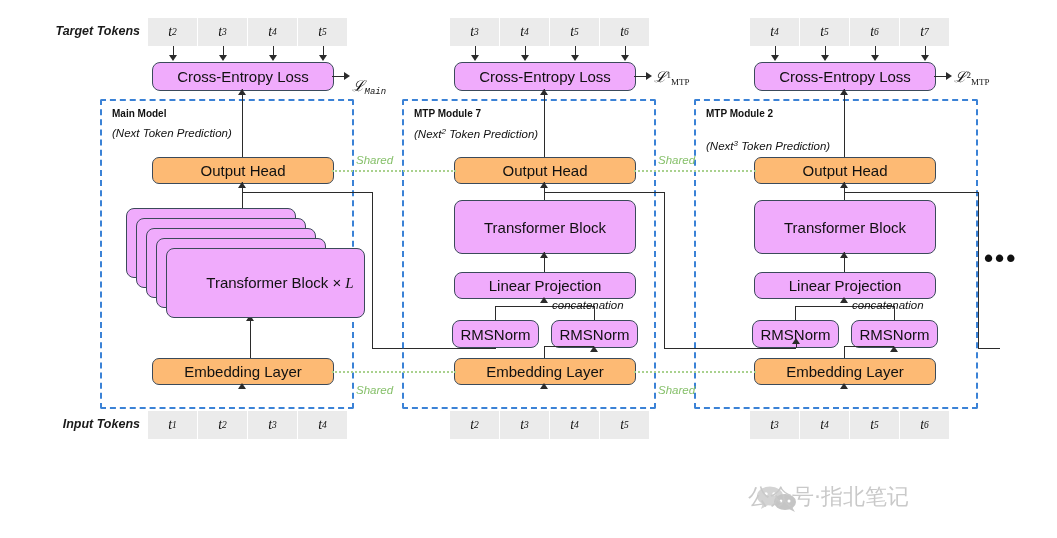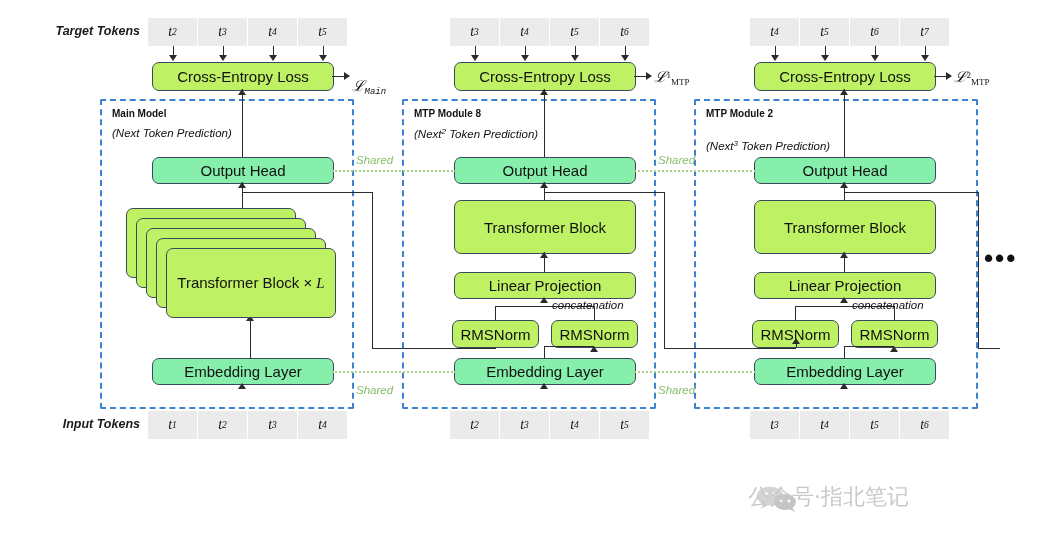--- a/index.html
+++ b/index.html
@@ -15,22 +15,22 @@
   .tok:last-child{margin-right:0;}
   .tok sub{font-size:9.5px;font-style:italic;vertical-align:-2px;}
 
   .rowlabel{position:absolute;font-style:italic;font-weight:bold;font-size:12.5px;
             color:#1a1a1a;white-space:nowrap;text-align:right;}
 
   
   .box{position:absolute;border:1.4px solid #3b4a5a;border-radius:7px;
        display:flex;align-items:center;justify-content:center;
        font-size:15px;color:#111;background:#fdeec4;}
-  .box.green{background:#86efac;}
-  .box.cel{background:#bef264;}
+  .box.green{background:#fdba74;}
+  .box.cel{background:#f0abfc;border-radius:8px;}
 
   
   .module{position:absolute;border:2.2px dashed #3b82d6;border-radius:2px;background:transparent;}
   .modtitle{position:absolute;font-weight:bold;font-size:10px;color:#111;white-space:nowrap;}
   .modsub{position:absolute;font-style:italic;font-size:11.5px;color:#111;white-space:nowrap;}
   .modsub sup{font-size:8px;vertical-align:4px;}
 
   
   .sharedline{position:absolute;height:0;border-top:2px dotted #a9d18e;}
   .sharedlabel{position:absolute;font-style:italic;font-size:11.5px;color:#86c06a;white-space:nowrap;}
@@ -132,21 +132,21 @@
     </div>
     <div class="box green" style="left: 152px; top: 358px; width: 180px; height: 25px;">
       <span>Embedding Layer</span>
     </div>
     <div class="vline" style="left: 242px; top: 411px;"></div>
     <div class="arrowhead ah-up" style="left: 238px; top: 383px;"></div>
     <div class="box cel" style="left: 126px; top: 208px; width: 168px; height: 68px; z-index: 10;"></div>
     <div class="box cel" style="left: 136px; top: 218px; width: 168px; height: 68px; z-index: 11;"></div>
     <div class="box cel" style="left: 146px; top: 228px; width: 168px; height: 68px; z-index: 12;"></div>
     <div class="box cel" style="left: 156px; top: 238px; width: 168px; height: 68px; z-index: 13;"></div>
-    <div class="box cel" style="left: 166px; top: 248px; width: 168px; height: 68px; z-index: 14;">
+    <div class="box cel" style="left: 166px; top: 248px; width: 168px; height: 68px; z-index: 14; padding-left: 29px;">
       <span>Transformer Block × <span class="timesL">L</span></span>
     </div>
     <div class="vline" style="left: 250px; top: 316px; height: 42px;"></div>
     <div class="arrowhead ah-up" style="left: 246px; top: 315px;"></div>
     <div class="vline" style="left: 242px; top: 182px; height: 26px;"></div>
     <div class="arrowhead ah-up" style="left: 238px; top: 182px;"></div>
     <div class="hline" style="left: 242px; top: 192px; width: 130px;"></div>
     <div class="vline" style="left: 372px; top: 192px; height: 156px;"></div>
     <div class="hline" style="left: 372px; top: 348px; width: 124px;"></div>
     <div class="vline" style="left: 496px; top: 340px; height: 8px;"></div>
@@ -177,21 +177,21 @@
     <div class="arrowhead ah-down" style="left: 570.5px; top: 55px;"></div>
     <div class="vline" style="left: 624.5px; top: 46px; height: 10px;"></div>
     <div class="arrowhead ah-down" style="left: 620.5px; top: 55px;"></div>
     <div class="box cel" style="left: 454px; top: 62px; width: 180px; height: 27px;">
       <span>Cross-Entropy Loss</span>
     </div>
     <div class="hline" style="left: 634px; top: 75.5px; width: 14px;"></div>
     <div class="arrowhead ah-right" style="left: 646px; top: 71.5px;"></div>
     <div class="loss" style="left: 654px; top: 66px;"><span class="cal">ℒ</span><sup>1</sup><sub>MTP</sub></div>
     <div class="module" style="left: 402px; top: 99px; width: 250px; height: 306px;"></div>
-    <div class="modtitle" style="left: 414px; top: 108px;">MTP Module 8</div>
+    <div class="modtitle" style="left: 414px; top: 108px;">MTP Module 7</div>
     <div class="modsub" style="left: 414px; top: 127px;"><span>(Next</span><sup>2</sup><span> Token Prediction)</span></div>
     <div class="vline" style="left: 544px; top: 89px; height: 68px;"></div>
     <div class="arrowhead ah-up" style="left: 540px; top: 89px;"></div>
     <div class="box green" style="left: 454px; top: 157px; width: 180px; height: 25px;">
       <span>Output Head</span>
     </div>
     <div class="tokrow" style="left: 450px; top: 411px;">
       <div class="tok">
         <span>t</span>
         <sub>2</sub>

